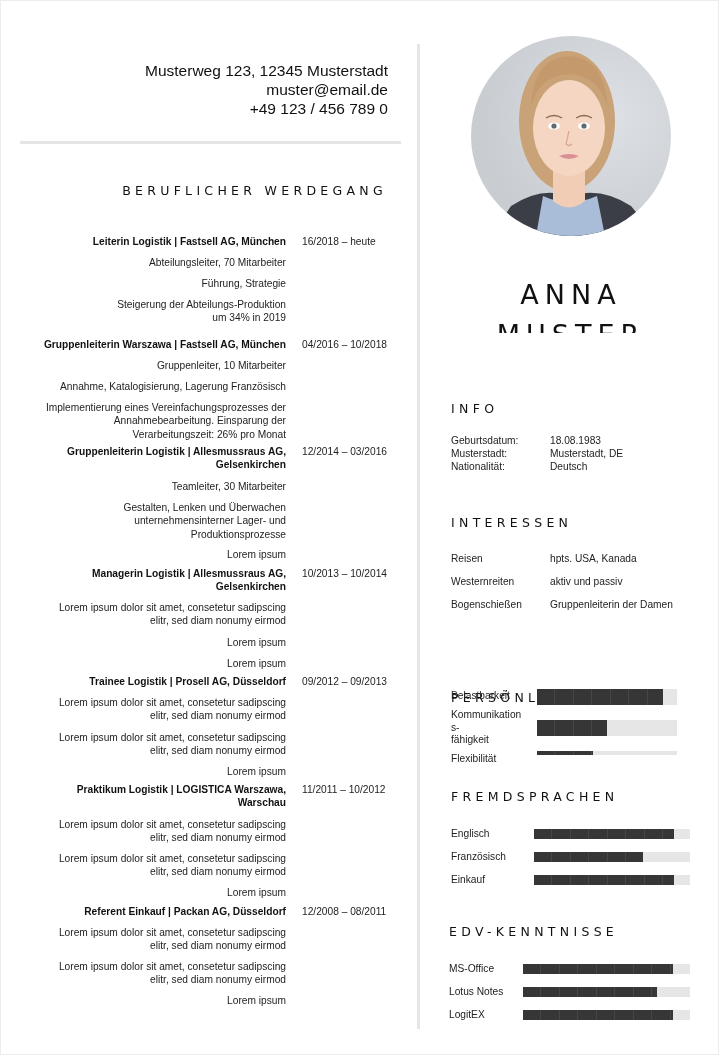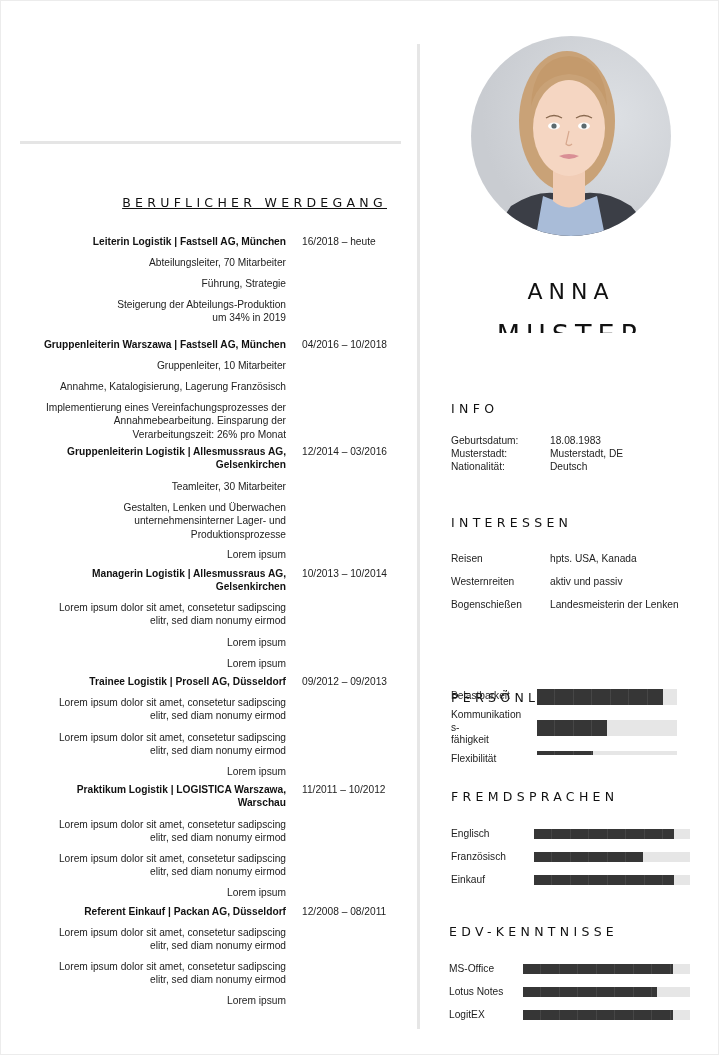--- a/index.html
+++ b/index.html
@@ -6,47 +6,52 @@
   body { width:719px; height:1055px; position:relative; overflow:hidden;
          font-family:"Liberation Sans", sans-serif; color:#1a1a1a; }
   .page { position:absolute; left:0; top:0; width:717px; height:1053px;
           border:1px solid #ececec; background:#fff; }
   .abs { position:absolute; }
   .contact { right:330px; top:60px; text-align:right; font-size:15.5px; line-height:19px; color:#111; }
   .contact div { white-space:nowrap; }
   .hrule { left:19px; top:140px; width:381px; height:3px; background:#e5e5e5; }
   .vrule { left:416px; top:43px; width:3px; height:985px; background:#e6e6e6; }
   .sec-title { font-family:"DejaVu Sans", sans-serif; font-size:12.5px; letter-spacing:4.3px; color:#111; white-space:nowrap; }
-  .cv-title { right:331px; top:194px;text-decoration:underline; }
+  .cv-title { right:331px; top:182px; }
   .exp { font-size:10.2px; line-height:13.4px; color:#222; }
   .exp .line { position:absolute; right:432px; text-align:right; white-space:pre-line; width:250px; }
   .exp .line.bold { font-weight:bold; color:#111; }
   .exp .date { position:absolute; left:301px; white-space:nowrap; }
   .photo { left:470px; top:35px; width:200px; height:200px; border-radius:50%; overflow:hidden;
            background:radial-gradient(circle at 70% 40%, #dde0e4 0%, #c9ccd1 70%); }
   .name1 { left:430px; width:280px; top:278px; text-align:center; font-family:"DejaVu Sans", sans-serif;
-           font-size:22px; letter-spacing:6px; color:#111; }
+           font-size:27px; letter-spacing:6px; color:#111; }
   .name2 { left:430px; width:280px; top:318px; height:14px; overflow:hidden; text-align:center;
            font-family:"DejaVu Sans", sans-serif; font-size:27px; letter-spacing:6px; color:#111; line-height:32px; }
   .subtitle { left:430px; width:280px; top:333px; text-align:center; font-family:"DejaVu Sans", sans-serif;
               font-size:13.5px; letter-spacing:1.3px; color:#2a2a2a; }
   .rsec { left:450px; }
   .kv { font-size:10.2px; color:#222; }
   .kv .k { position:absolute; left:450px; white-space:pre-line; line-height:12.6px; }
   .kv .v { position:absolute; left:549px; white-space:nowrap; }
   .bar { position:absolute; height:16px; background:#e6e6e6; }
   .bar.thin { height:4px; }
   .bar .fill { height:100%; background:#363636;
                background-image:repeating-linear-gradient(90deg, transparent 0 17.5px, rgba(255,255,255,0.08) 17.5px 18.5px); }
 </style>
 </head>
 <body>
 
 <div class="page">
 
+  <div class="abs contact">
+    <div>Musterweg 123, 12345 Musterstadt</div>
+    <div>muster@email.de</div>
+    <div>+49 123 / 456 789 0</div>
+  </div>
 
   <div class="abs hrule"></div>
   <div class="abs vrule"></div>
 
   <div class="abs sec-title cv-title">BERUFLICHER WERDEGANG</div>
 
   <div class="exp">
 
     <div class="line bold" style="top:234px">Leiterin Logistik | Fastsell AG, München</div>
     <div class="date" style="top:234px">16/2018 – heute</div>
@@ -147,21 +152,21 @@
     <div class="v" style="top:460px">Deutsch</div>
   </div>
 
   <div class="abs sec-title rsec" style="top:514px">INTERESSEN</div>
   <div class="kv">
     <div class="k" style="top:552px">Reisen</div>
     <div class="v" style="top:552px">hpts. USA, Kanada</div>
     <div class="k" style="top:575px">Westernreiten</div>
     <div class="v" style="top:575px">aktiv und passiv</div>
     <div class="k" style="top:598px">Bogenschießen</div>
-    <div class="v" style="top:598px">Landesmeisterin der Lenken</div>
+    <div class="v" style="top:598px">Gruppenleiterin der Damen</div>
   </div>
 
   <div class="abs sec-title rsec" style="top:689px">PERSÖNLICHKEIT</div>
   <div class="kv">
     <div class="k" style="top:689px">Belastbarkeit</div>
     <div class="bar" style="left:536px; top:688px; width:140px">
       <div class="fill" style="width: 90%;"></div>
     </div>
     <div class="k" style="top:708px">Kommunikation
 s-

